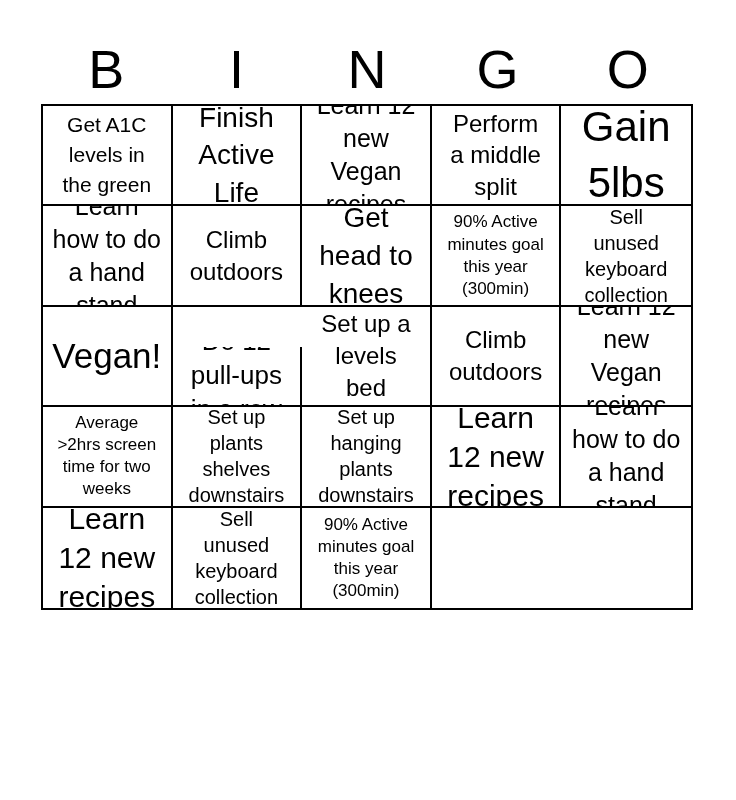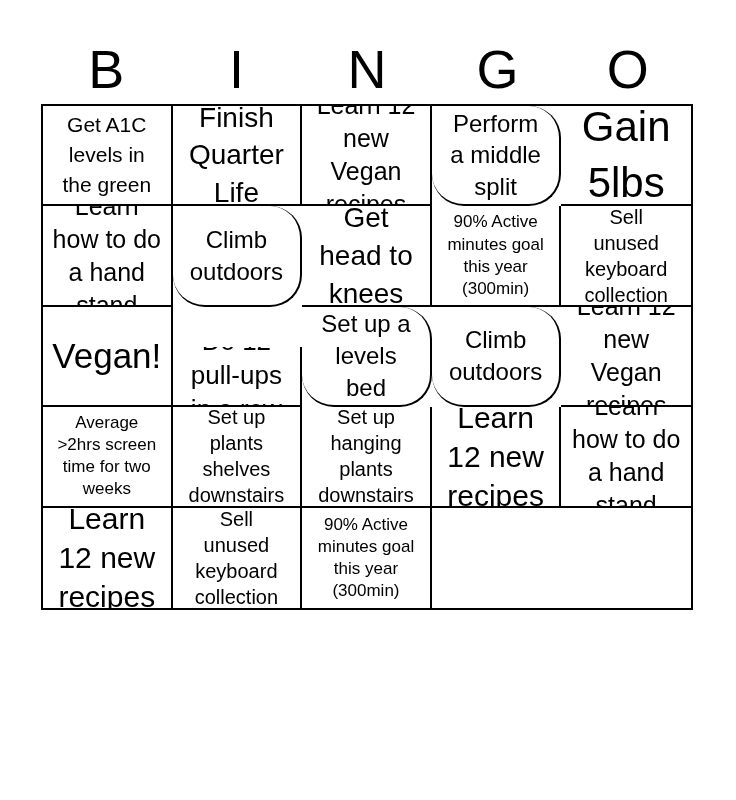--- a/index.html
+++ b/index.html
@@ -61,21 +61,21 @@
     padding: 2px 2px;
     overflow: hidden;
   }
   .cell:nth-child(5n) { border-right: none; }
   .cell:nth-child(n+21) { border-bottom: none; }
 
   .fs17 { font-size: 17px; line-height: 1.3; }
   .fs19 { font-size: 25px; line-height: 1.32; }
   .fs20 { font-size: 20px; line-height: 1.3; }
   .fs21 { font-size: 21px; line-height: 1.45; }
-  .fs24 { font-size: 24px; line-height: 1.32; border-radius: 32px; }
+  .fs24 { font-size: 24px; line-height: 1.32; }
   .fs26 { font-size: 26px; line-height: 1.3; margin-top: 40px; }
   .fs28 { font-size: 28px; line-height: 1.35; }
   .fs30 { font-size: 30px; line-height: 1.3; }
   .fs35 { font-size: 35px; line-height: 1.2; }
   .fs42 { font-size: 42px; line-height: 1.35; }
 </style>
 </head>
 <body>
 
 <div class="bingo-card">
@@ -86,21 +86,21 @@
     <span class="title-letter">N</span>
     <span class="title-letter">G</span>
     <span class="title-letter">O</span>
   </div>
 
   <div class="grid">
     <div class="cell fs21">Get A1C
 levels in
 the green</div>
     <div class="cell fs28">Finish
-Quarter
+Active
 Life</div>
     <div class="cell fs19">Learn 12
 new
 Vegan
 recipes</div>
     <div class="cell fs24">Perform
 a middle
 split</div>
 
     <div class="cell fs42">Gain

